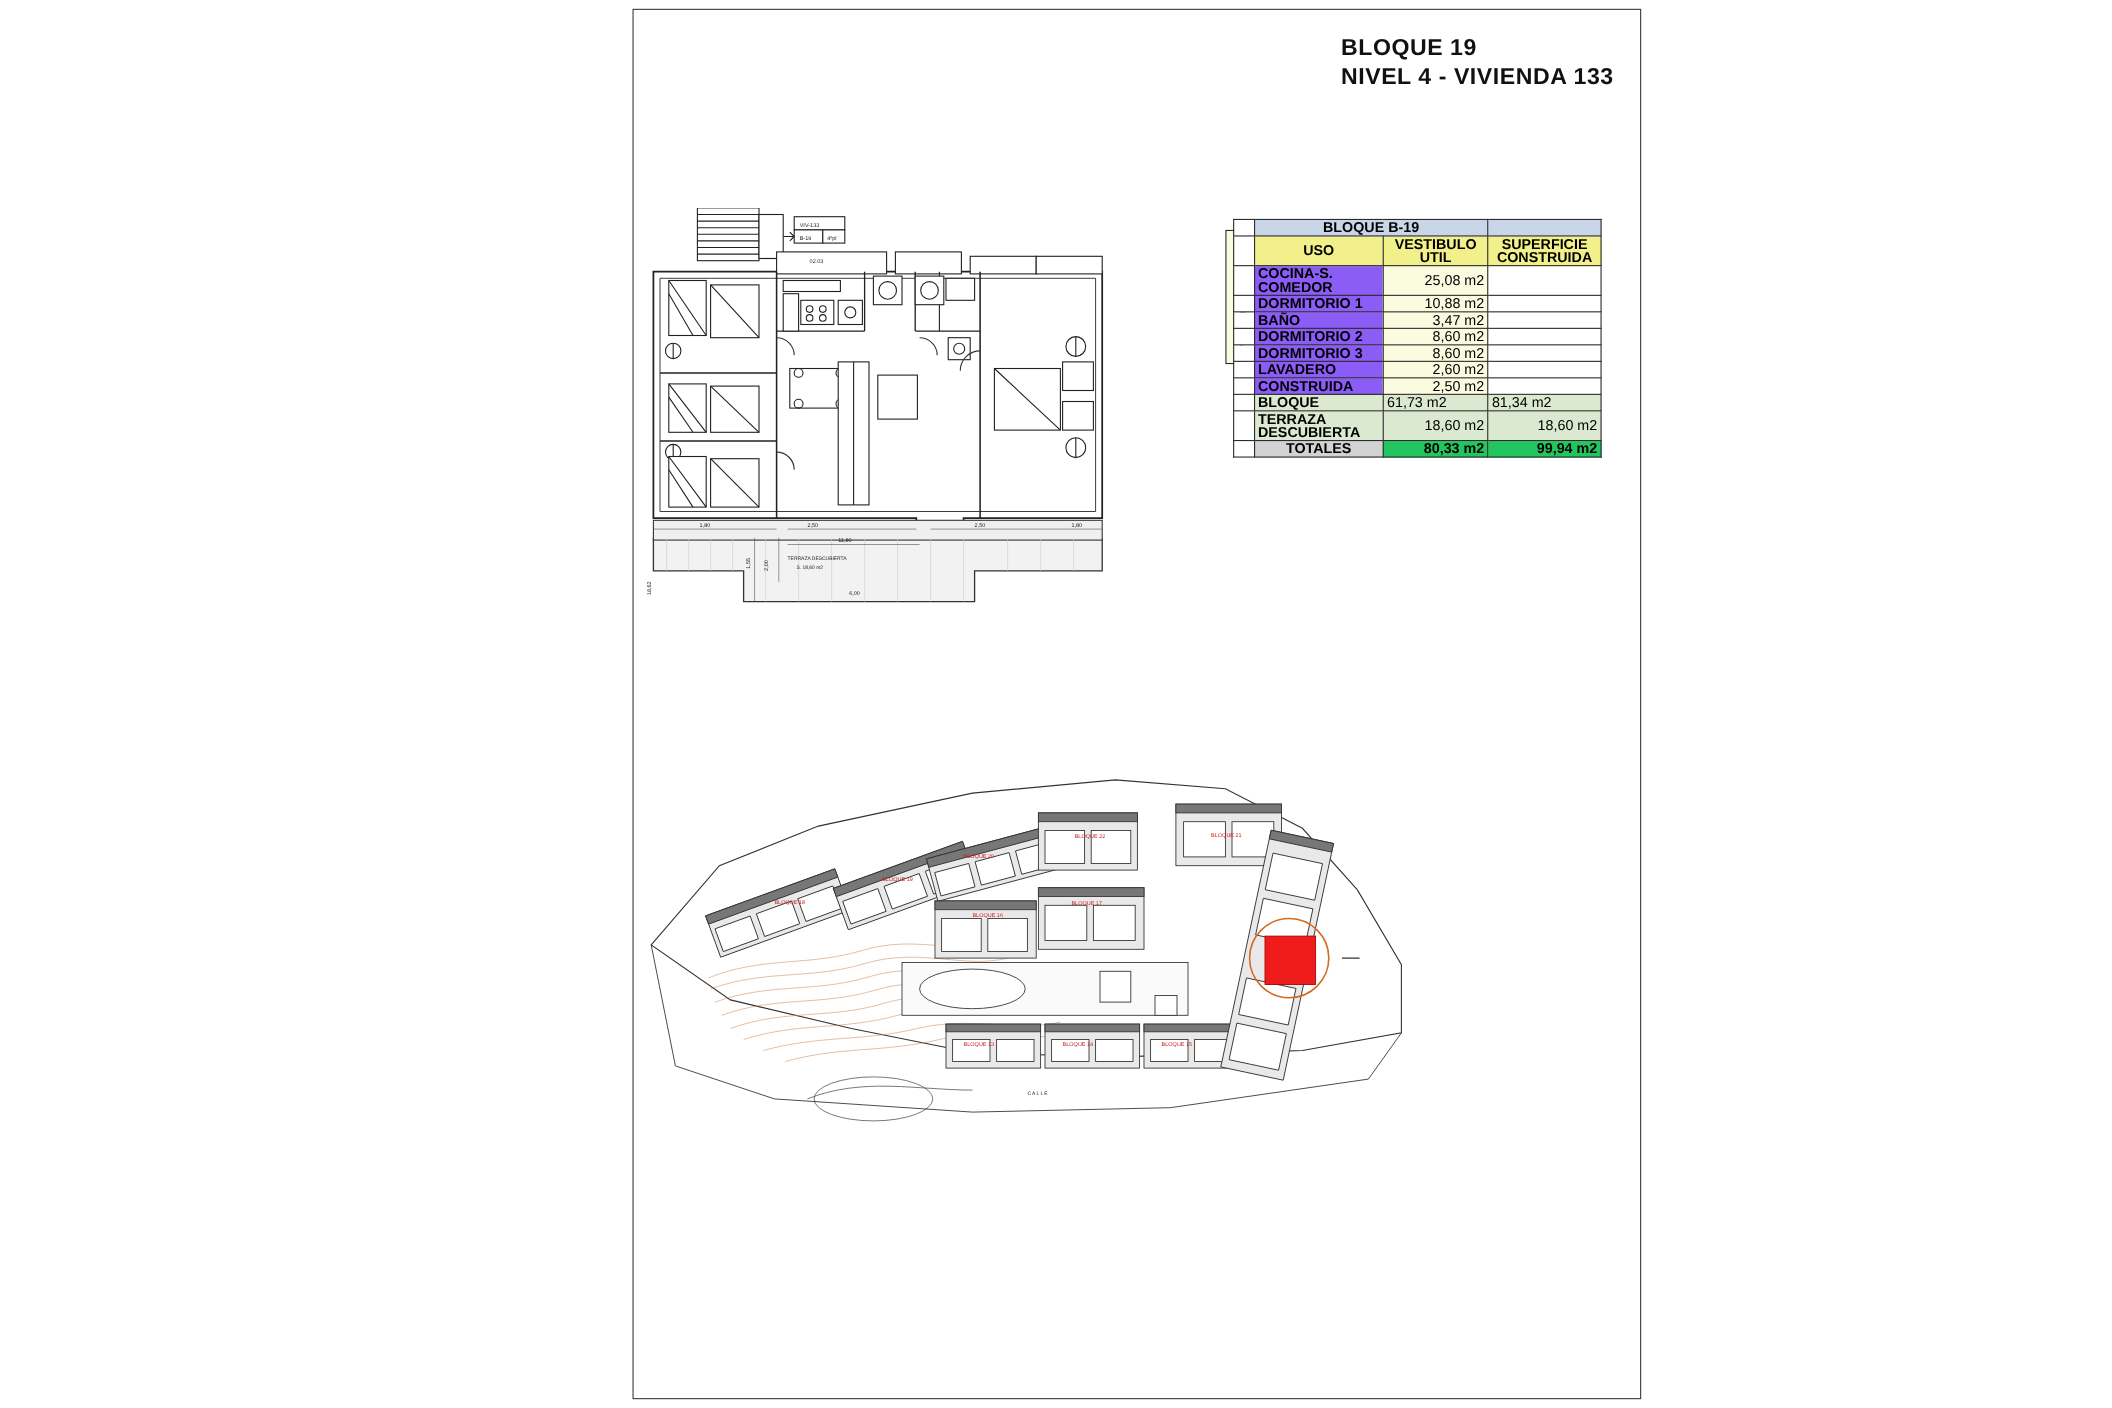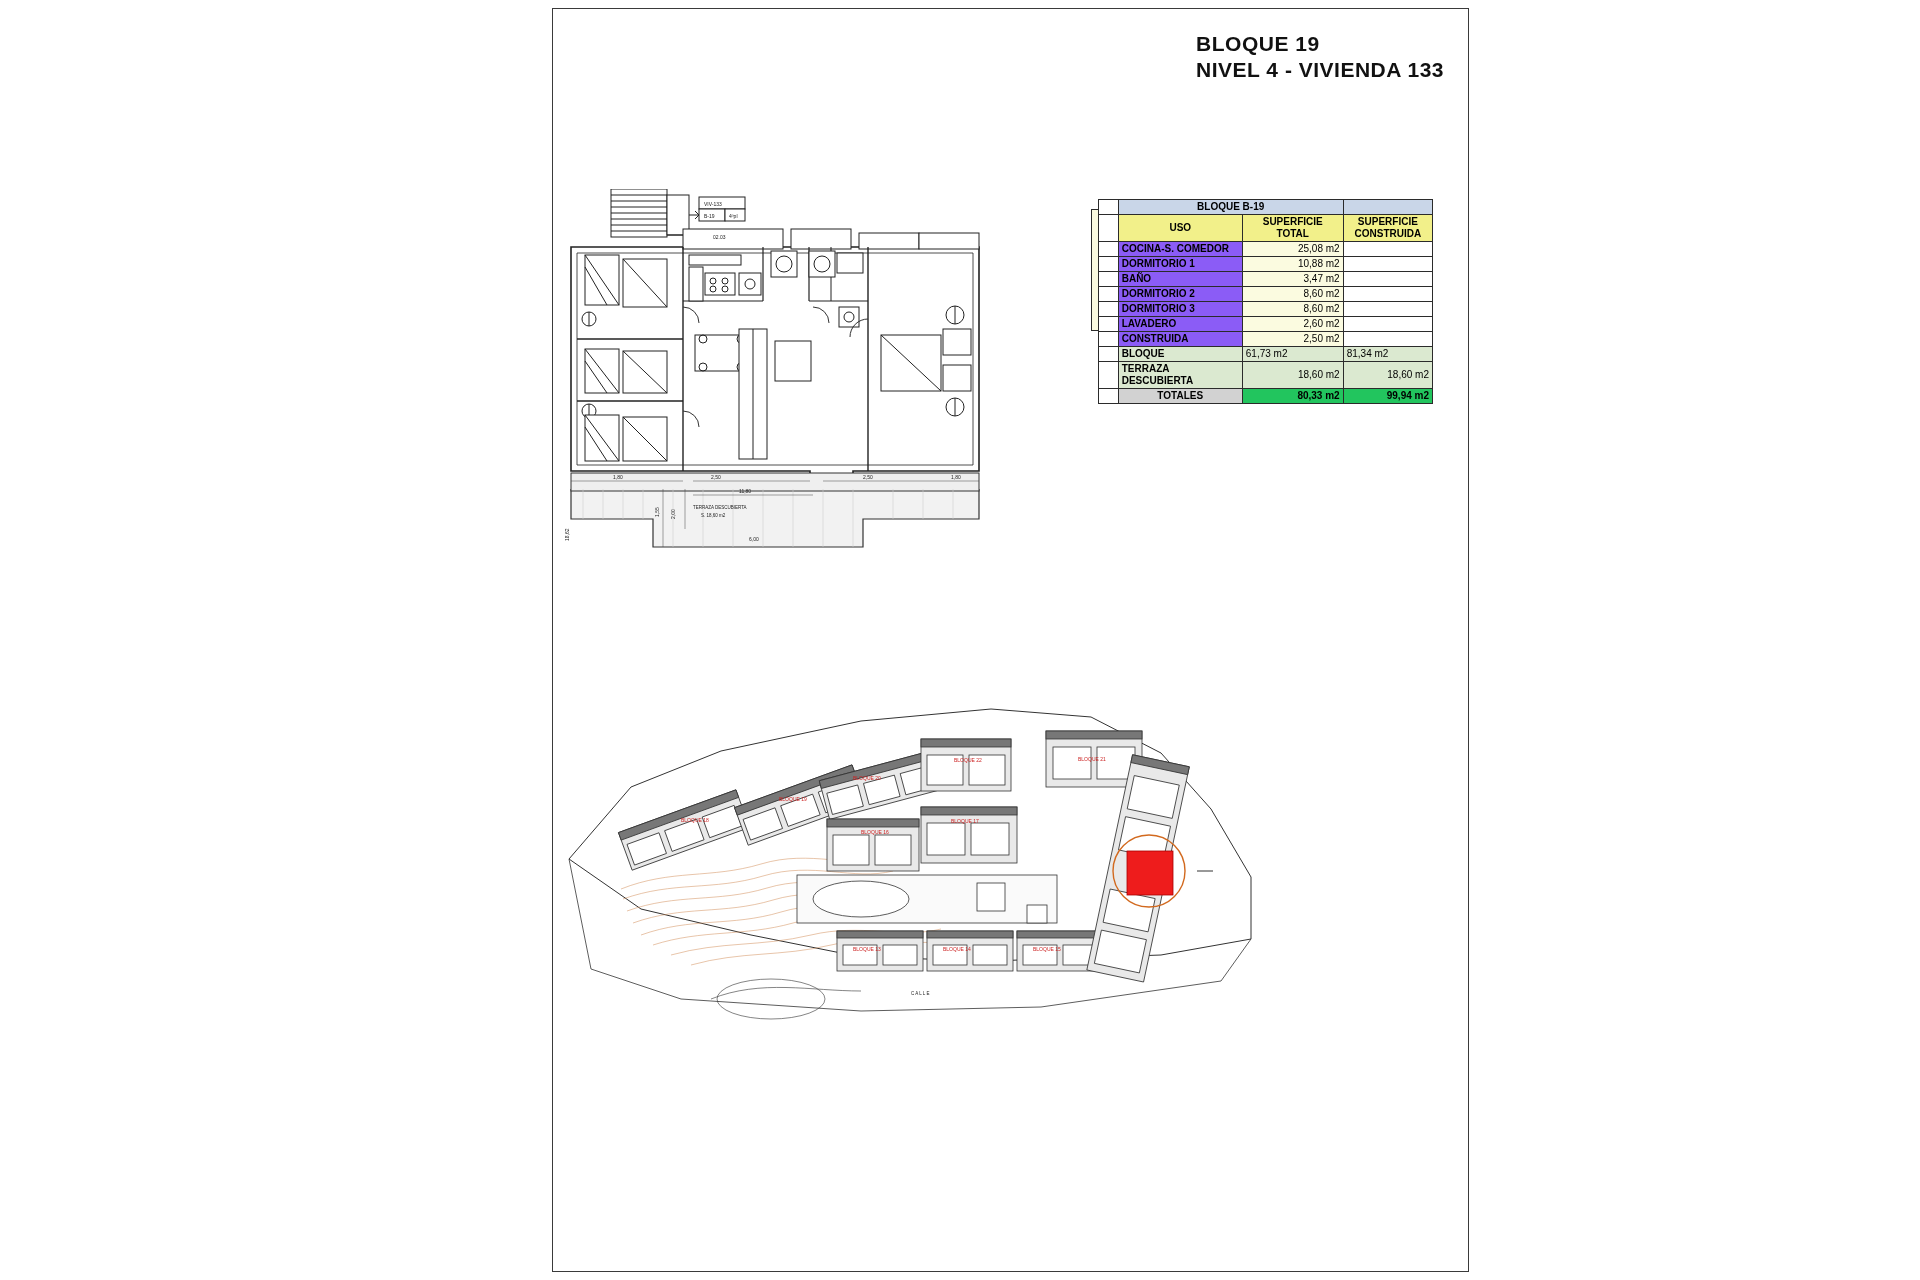--- a/index.html
+++ b/index.html
@@ -1,29 +1,29 @@
 <!DOCTYPE html>
 <html><head>
 <meta charset="utf-8">
 <style>
   html,body{margin:0;padding:0;background:#ffffff;}
   body{width:1920px;height:1280px;font-family:"Liberation Sans",sans-serif;color:#000;overflow:hidden;}
   .page{position:relative;width:1920px;height:1280px;background:#fff;}
-  .sheet{position:absolute;left:552px;top:8px;width:915px;height:1262px;border:1px solid #3a3a3a;background:#fff;}
+  .sheet{position:absolute;left:575px;top:8px;width:915px;height:1262px;border:1px solid #3a3a3a;background:#fff;}
   .title-block{position:absolute;right:24px;top:22px;text-align:left;}
   .title-line{font-size:21px;font-weight:bold;letter-spacing:.5px;line-height:26px;color:#111;}
 
   
   .plan{position:absolute;left:10px;top:180px;width:530px;height:470px;}
   .plan svg{display:block;}
 
   
   .tbl-wrap{position:absolute;left:545px;top:190px;width:345px;}
   table.areas{border-collapse:collapse;width:335px;font-size:9px;}
-  table.areas td,table.areas th{border:1px solid #2b2b2b;padding:1px 3px;line-height:12px;font-size:10px;}
+  table.areas td,table.areas th{border:1px solid #2b2b2b;padding:1px 3px;line-height:12px;font-size:13px;}
   .hdr-block{background:#c9d6e8;text-align:center;font-weight:bold;font-size:10px;}
   .hdr-uso{background:#f2f08a;text-align:center;font-weight:bold;}
   .hdr-util{background:#f2f08a;text-align:center;font-weight:bold;}
   .hdr-constr{background:#f2f08a;text-align:center;font-weight:bold;font-size:8.5px;line-height:10px;}
   .row-use{background:#8b5cf6;font-weight:bold;}
   .row-val{background:#fbfbe0;text-align:right;padding-right:8px;}
   .row-total-use{background:#dbe9d0;font-weight:bold;}
   .row-total-val{background:#dbe9d0;text-align:left;padding-right:8px;}
   .row-terr-use{background:#dbe9d0;font-weight:bold;}
   .row-terr-val{background:#dbe9d0;text-align:right;padding-right:8px;}
@@ -206,21 +206,21 @@
       <table class="areas">
         <tbody>
             <tr>
           <td class="empty-cell" style="width:10px;"></td>
           <td class="hdr-block" colspan="2">BLOQUE B-19</td>
           <td class="hdr-block" style="width:70px;background:#c9d6e8;"></td>
         </tr>
         <tr>
           <td class="empty-cell"></td>
           <td class="hdr-uso" style="width:100px;">USO</td>
-          <td class="hdr-util" style="width:80px;">SUPERFICIE TOTAL</td>
+          <td class="hdr-util" style="width:80px;">VESTIBULO UTIL</td>
           <td class="hdr-constr" style="width:70px;">SUPERFICIE CONSTRUIDA</td>
         </tr>
 
         <tr>
           <td class="empty-cell"></td>
           <td class="row-use">COCINA-S. COMEDOR</td>
           <td class="row-val">25,08 m2</td>
           <td class="empty-cell"></td>
         </tr>
         <tr>

